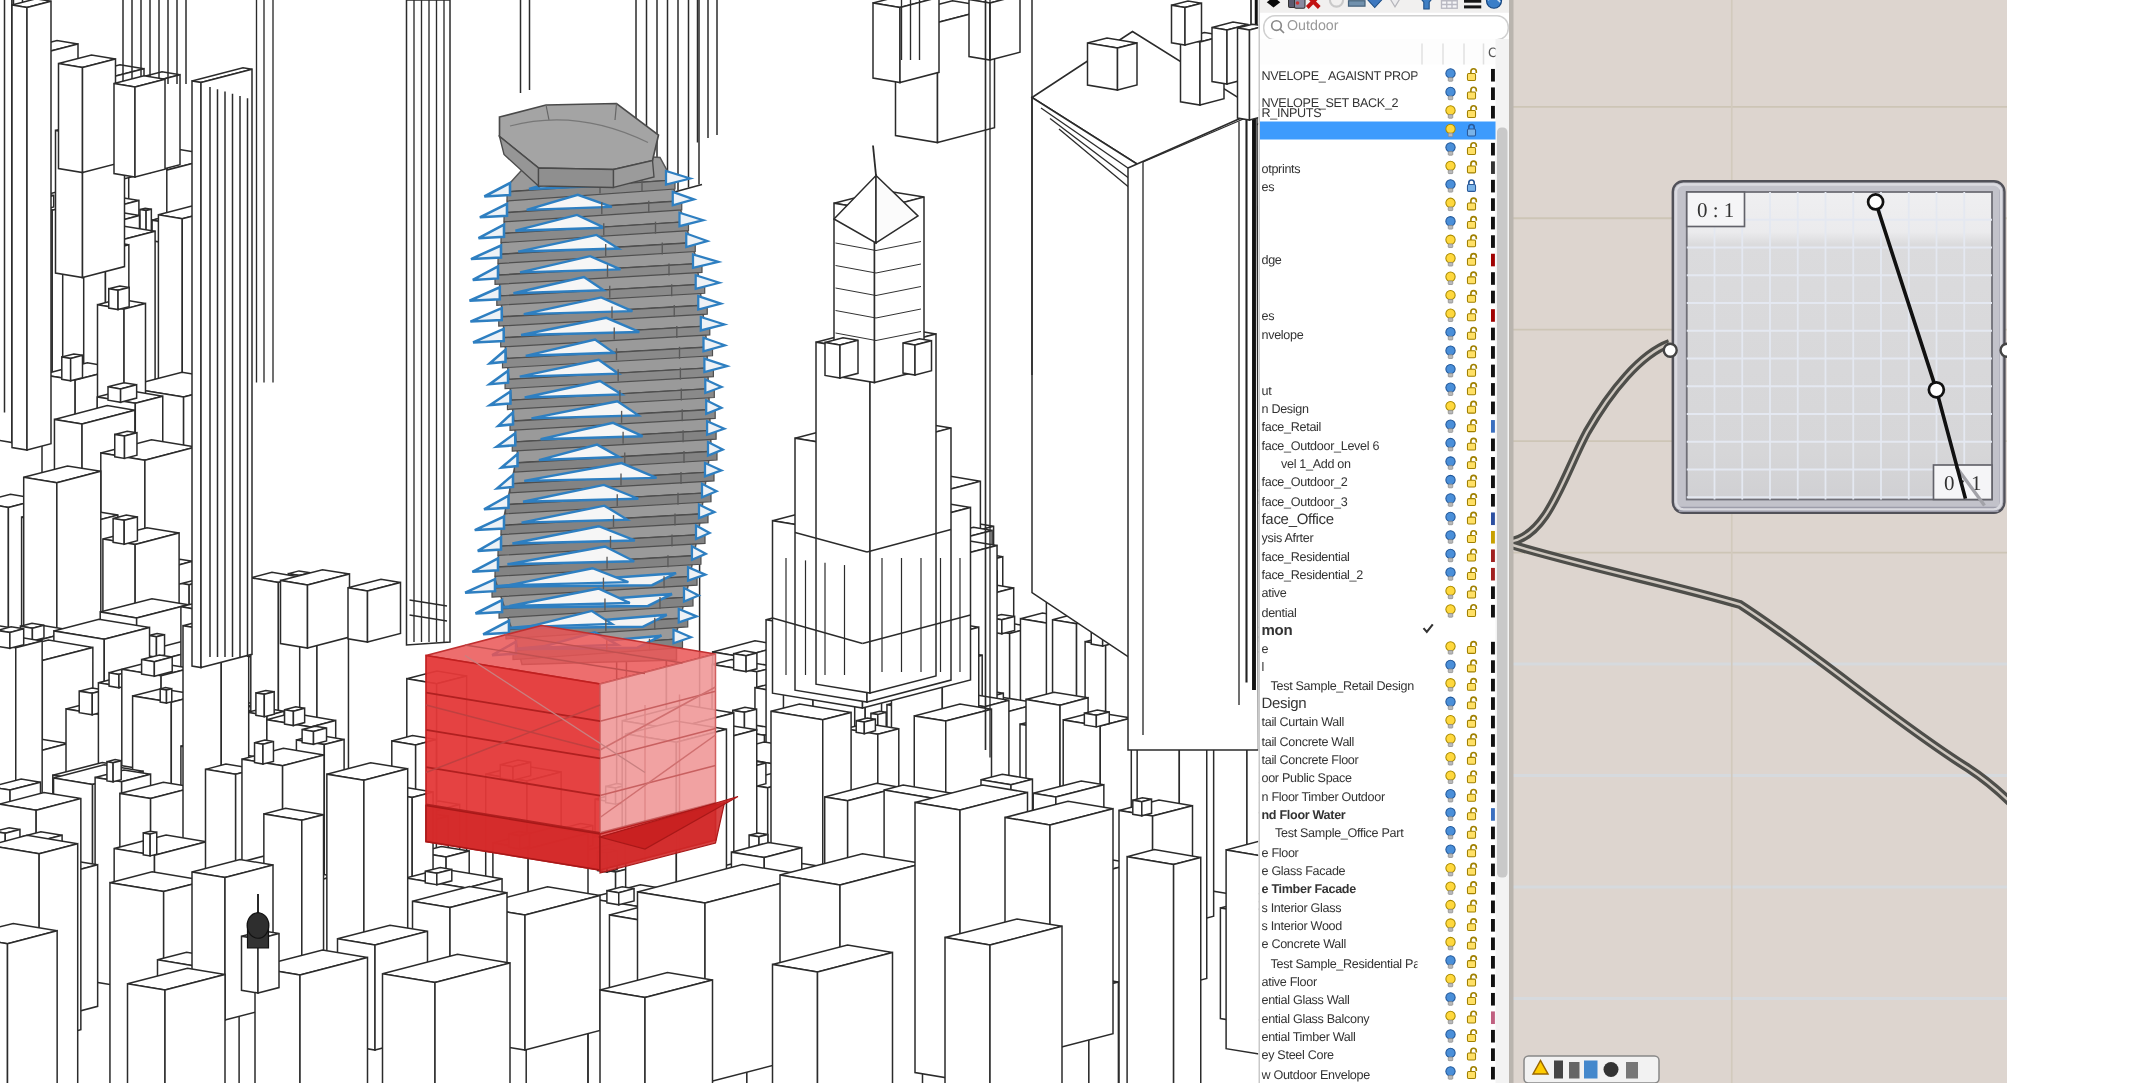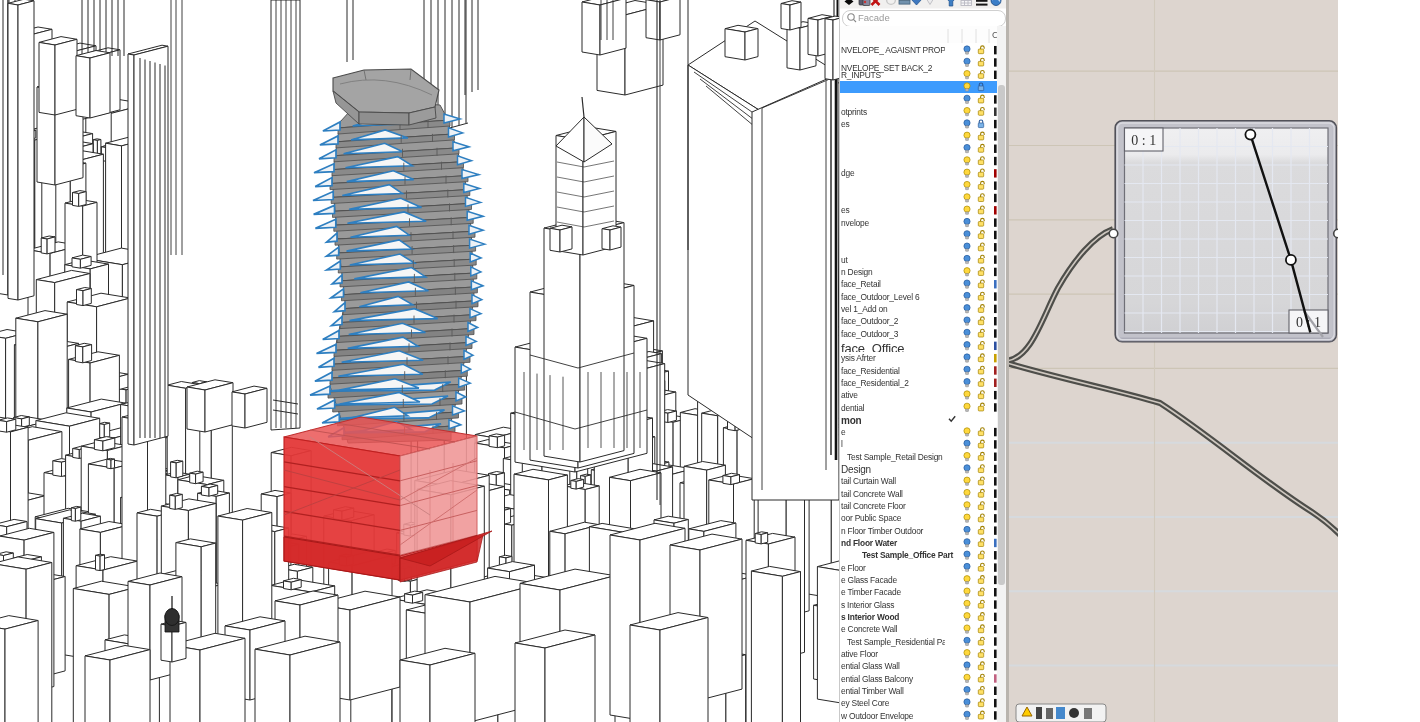--- a/index.html
+++ b/index.html
@@ -1465,21 +1465,21 @@
 <rect x="136" y="-0.2" width="11.5" height="2" fill="#161616"></rect>
 <rect x="136" y="3.6" width="11.5" height="2" fill="#161616"></rect>
 <circle cx="156" cy="0.5" r="5" fill="#3a7ec8" stroke="#16457e" stroke-width="0.8"></circle>
 <path d="M 152 0 a 5 4.4 0 0 1 8 1.5" stroke="#cfe2f4" stroke-width="1.1" fill="none"></path>
 </svg>
  <div style="position:absolute;left:2px;top:10px;width:162px;height:15px;background:#fff;border:1px solid #d0d0d0;border-radius:8px"></div>
  <svg width="14" height="12" style="position:absolute;left:6px;top:12px">
         <circle cx="5" cy="5" r="3.2" fill="none" stroke="#888" stroke-width="1.1"></circle>
         <line x1="7.4" y1="7.4" x2="10" y2="10" stroke="#888" stroke-width="1.1"></line>
       </svg>
- <div style="position:absolute;left:18px;top:12px;font-size:9.5px;color:#999">Facade</div>
+ <div style="position:absolute;left:18px;top:12px;font-size:9.5px;color:#999">Outdoor</div>
  <div style="position:absolute;left:0px;top:26px;width:167px;height:17px;background:#fdfdfd"></div>
  <svg width="167" height="18" style="position:absolute;left:0;top:26px">
   <g stroke="#e0e0e0" stroke-width="1">
           <line x1="108" y1="3" x2="108" y2="17"></line>
           <line x1="122" y1="3" x2="122" y2="17"></line>
           <line x1="136" y1="3" x2="136" y2="17"></line>
           <line x1="149" y1="3" x2="149" y2="17"></line>
         </g>
  </svg>
  <div style="position:absolute;left:152px;top:30px;font-size:9px;color:#555">C</div>
@@ -1489,46 +1489,46 @@
       <div style="position:absolute;left:0px;top:81.0px;width:167px;height:12.3px;background:#3d9bfd"></div>
       <div style="position:absolute;left:1px;top:106.8px;width:104px;height:11px;font-size:8.4px;letter-spacing:-0.2px;font-weight:normal;color:#333;white-space:nowrap;overflow:hidden">otprints</div>
       <div style="position:absolute;left:1px;top:119.1px;width:104px;height:11px;font-size:8.4px;letter-spacing:-0.2px;font-weight:normal;color:#333;white-space:nowrap;overflow:hidden">es</div>
       <div style="position:absolute;left:1px;top:168.4px;width:104px;height:11px;font-size:8.4px;letter-spacing:-0.2px;font-weight:normal;color:#333;white-space:nowrap;overflow:hidden">dge</div>
       <div style="position:absolute;left:1px;top:205.4px;width:104px;height:11px;font-size:8.4px;letter-spacing:-0.2px;font-weight:normal;color:#333;white-space:nowrap;overflow:hidden">es</div>
       <div style="position:absolute;left:1px;top:217.7px;width:104px;height:11px;font-size:8.4px;letter-spacing:-0.2px;font-weight:normal;color:#333;white-space:nowrap;overflow:hidden">nvelope</div>
       <div style="position:absolute;left:1px;top:254.6px;width:104px;height:11px;font-size:8.4px;letter-spacing:-0.2px;font-weight:normal;color:#333;white-space:nowrap;overflow:hidden">ut</div>
       <div style="position:absolute;left:1px;top:267.0px;width:104px;height:11px;font-size:8.4px;letter-spacing:-0.2px;font-weight:normal;color:#333;white-space:nowrap;overflow:hidden">n Design</div>
       <div style="position:absolute;left:1px;top:279.3px;width:104px;height:11px;font-size:8.4px;letter-spacing:-0.2px;font-weight:normal;color:#333;white-space:nowrap;overflow:hidden">face_Retail</div>
       <div style="position:absolute;left:1px;top:291.6px;width:104px;height:11px;font-size:8.4px;letter-spacing:-0.2px;font-weight:normal;color:#333;white-space:nowrap;overflow:hidden">face_Outdoor_Level 6</div>
-      <div style="position:absolute;left:1px;top:303.9px;width:104px;height:11px;font-size:8.4px;letter-spacing:-0.2px;font-weight:normal;color:#333;white-space:nowrap;overflow:hidden">vel 1_Add on</div>
+      <div style="position:absolute;left:14px;top:303.9px;width:104px;height:11px;font-size:8.4px;letter-spacing:-0.2px;font-weight:normal;color:#333;white-space:nowrap;overflow:hidden">vel 1_Add on</div>
       <div style="position:absolute;left:1px;top:316.2px;width:104px;height:11px;font-size:8.4px;letter-spacing:-0.2px;font-weight:normal;color:#333;white-space:nowrap;overflow:hidden">face_Outdoor_2</div>
       <div style="position:absolute;left:1px;top:328.6px;width:104px;height:11px;font-size:8.4px;letter-spacing:-0.2px;font-weight:normal;color:#333;white-space:nowrap;overflow:hidden">face_Outdoor_3</div>
-      <div style="position:absolute;left:1px;top:340.9px;width:104px;height:11px;font-size:13px;letter-spacing:-0.2px;font-weight:normal;color:#333;white-space:nowrap;overflow:hidden">face_Office</div>
+      <div style="position:absolute;left:1px;top:340.9px;width:104px;height:11px;font-size:10px;letter-spacing:-0.2px;font-weight:normal;color:#333;white-space:nowrap;overflow:hidden">face_Office</div>
       <div style="position:absolute;left:1px;top:353.2px;width:104px;height:11px;font-size:8.4px;letter-spacing:-0.2px;font-weight:normal;color:#333;white-space:nowrap;overflow:hidden">ysis Afrter</div>
       <div style="position:absolute;left:1px;top:365.5px;width:104px;height:11px;font-size:8.4px;letter-spacing:-0.2px;font-weight:normal;color:#333;white-space:nowrap;overflow:hidden">face_Residential</div>
       <div style="position:absolute;left:1px;top:377.8px;width:104px;height:11px;font-size:8.4px;letter-spacing:-0.2px;font-weight:normal;color:#333;white-space:nowrap;overflow:hidden">face_Residential_2</div>
       <div style="position:absolute;left:1px;top:390.2px;width:104px;height:11px;font-size:8.4px;letter-spacing:-0.2px;font-weight:normal;color:#333;white-space:nowrap;overflow:hidden">ative</div>
       <div style="position:absolute;left:1px;top:402.5px;width:104px;height:11px;font-size:8.4px;letter-spacing:-0.2px;font-weight:normal;color:#333;white-space:nowrap;overflow:hidden">dential</div>
       <div style="position:absolute;left:1px;top:414.8px;width:104px;height:11px;font-size:10px;letter-spacing:-0.2px;font-weight:bold;color:#333;white-space:nowrap;overflow:hidden">mon</div>
       <div style="position:absolute;left:1px;top:427.1px;width:104px;height:11px;font-size:8.4px;letter-spacing:-0.2px;font-weight:normal;color:#333;white-space:nowrap;overflow:hidden">e</div>
       <div style="position:absolute;left:1px;top:439.4px;width:104px;height:11px;font-size:8.4px;letter-spacing:-0.2px;font-weight:normal;color:#333;white-space:nowrap;overflow:hidden">l</div>
       <div style="position:absolute;left:7px;top:451.8px;width:98px;height:11px;font-size:8.4px;letter-spacing:-0.2px;font-weight:normal;color:#333;white-space:nowrap;overflow:hidden">Test Sample_Retail Design</div>
       <div style="position:absolute;left:1px;top:464.1px;width:104px;height:11px;font-size:10px;letter-spacing:-0.2px;font-weight:normal;color:#333;white-space:nowrap;overflow:hidden">Design</div>
       <div style="position:absolute;left:1px;top:476.4px;width:104px;height:11px;font-size:8.4px;letter-spacing:-0.2px;font-weight:normal;color:#333;white-space:nowrap;overflow:hidden">tail Curtain Wall</div>
       <div style="position:absolute;left:1px;top:488.7px;width:104px;height:11px;font-size:8.4px;letter-spacing:-0.2px;font-weight:normal;color:#333;white-space:nowrap;overflow:hidden">tail Concrete Wall</div>
       <div style="position:absolute;left:1px;top:501.0px;width:104px;height:11px;font-size:8.4px;letter-spacing:-0.2px;font-weight:normal;color:#333;white-space:nowrap;overflow:hidden">tail Concrete Floor</div>
       <div style="position:absolute;left:1px;top:513.4px;width:104px;height:11px;font-size:8.4px;letter-spacing:-0.2px;font-weight:normal;color:#333;white-space:nowrap;overflow:hidden">oor Public Space</div>
       <div style="position:absolute;left:1px;top:525.7px;width:104px;height:11px;font-size:8.4px;letter-spacing:-0.2px;font-weight:normal;color:#333;white-space:nowrap;overflow:hidden">n Floor Timber Outdoor</div>
       <div style="position:absolute;left:1px;top:538.0px;width:104px;height:11px;font-size:8.4px;letter-spacing:-0.2px;font-weight:bold;color:#333;white-space:nowrap;overflow:hidden">nd Floor Water</div>
-      <div style="position:absolute;left:22px;top:550.3px;width:98px;height:11px;font-size:8.4px;letter-spacing:-0.2px;font-weight:bold;color:#333;white-space:nowrap;overflow:hidden">Test Sample_Office Part</div>
+      <div style="position:absolute;left:10px;top:550.3px;width:98px;height:11px;font-size:8.4px;letter-spacing:-0.2px;font-weight:normal;color:#333;white-space:nowrap;overflow:hidden">Test Sample_Office Part</div>
       <div style="position:absolute;left:1px;top:562.6px;width:104px;height:11px;font-size:8.4px;letter-spacing:-0.2px;font-weight:normal;color:#333;white-space:nowrap;overflow:hidden">e Floor</div>
       <div style="position:absolute;left:1px;top:575.0px;width:104px;height:11px;font-size:8.4px;letter-spacing:-0.2px;font-weight:normal;color:#333;white-space:nowrap;overflow:hidden">e Glass Facade</div>
-      <div style="position:absolute;left:1px;top:587.3px;width:104px;height:11px;font-size:8.4px;letter-spacing:-0.2px;font-weight:normal;color:#333;white-space:nowrap;overflow:hidden">e Timber Facade</div>
+      <div style="position:absolute;left:1px;top:587.3px;width:104px;height:11px;font-size:8.4px;letter-spacing:-0.2px;font-weight:bold;color:#333;white-space:nowrap;overflow:hidden">e Timber Facade</div>
       <div style="position:absolute;left:1px;top:599.6px;width:104px;height:11px;font-size:8.4px;letter-spacing:-0.2px;font-weight:normal;color:#333;white-space:nowrap;overflow:hidden">s Interior Glass</div>
-      <div style="position:absolute;left:1px;top:611.9px;width:104px;height:11px;font-size:8.4px;letter-spacing:-0.2px;font-weight:bold;color:#333;white-space:nowrap;overflow:hidden">s Interior Wood</div>
+      <div style="position:absolute;left:1px;top:611.9px;width:104px;height:11px;font-size:8.4px;letter-spacing:-0.2px;font-weight:normal;color:#333;white-space:nowrap;overflow:hidden">s Interior Wood</div>
       <div style="position:absolute;left:1px;top:624.2px;width:104px;height:11px;font-size:8.4px;letter-spacing:-0.2px;font-weight:normal;color:#333;white-space:nowrap;overflow:hidden">e Concrete Wall</div>
       <div style="position:absolute;left:7px;top:636.6px;width:98px;height:11px;font-size:8.4px;letter-spacing:-0.2px;font-weight:normal;color:#333;white-space:nowrap;overflow:hidden">Test Sample_Residential Part</div>
       <div style="position:absolute;left:1px;top:648.9px;width:104px;height:11px;font-size:8.4px;letter-spacing:-0.2px;font-weight:normal;color:#333;white-space:nowrap;overflow:hidden">ative Floor</div>
       <div style="position:absolute;left:1px;top:661.2px;width:104px;height:11px;font-size:8.4px;letter-spacing:-0.2px;font-weight:normal;color:#333;white-space:nowrap;overflow:hidden">ential Glass Wall</div>
       <div style="position:absolute;left:1px;top:673.5px;width:104px;height:11px;font-size:8.4px;letter-spacing:-0.2px;font-weight:normal;color:#333;white-space:nowrap;overflow:hidden">ential Glass Balcony</div>
       <div style="position:absolute;left:1px;top:685.8px;width:104px;height:11px;font-size:8.4px;letter-spacing:-0.2px;font-weight:normal;color:#333;white-space:nowrap;overflow:hidden">ential Timber Wall</div>
       <div style="position:absolute;left:1px;top:698.2px;width:104px;height:11px;font-size:8.4px;letter-spacing:-0.2px;font-weight:normal;color:#333;white-space:nowrap;overflow:hidden">ey Steel Core</div>
       <div style="position:absolute;left:1px;top:710.5px;width:104px;height:11px;font-size:8.4px;letter-spacing:-0.2px;font-weight:normal;color:#333;white-space:nowrap;overflow:hidden">w Outdoor Envelope</div>
  <svg width="167" height="722" style="position:absolute;left:0;top:0">
         <g>

